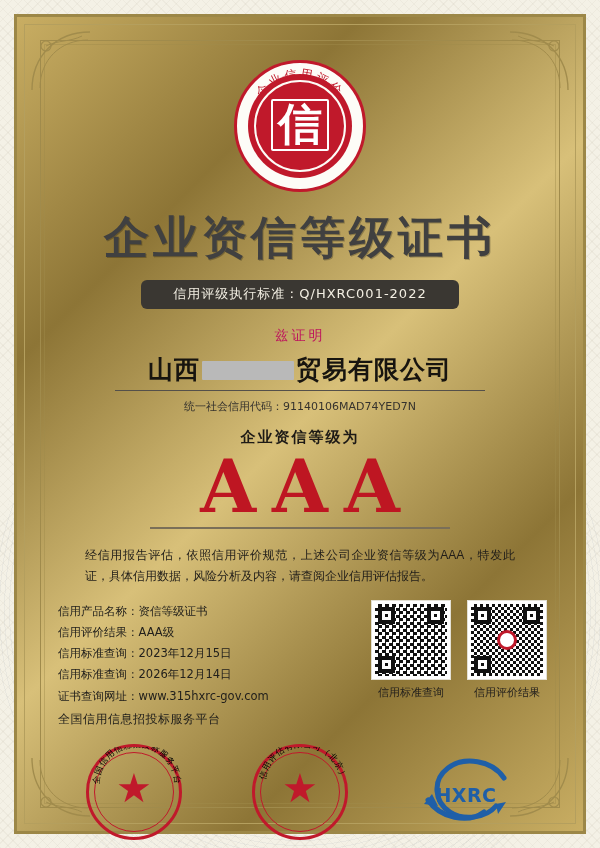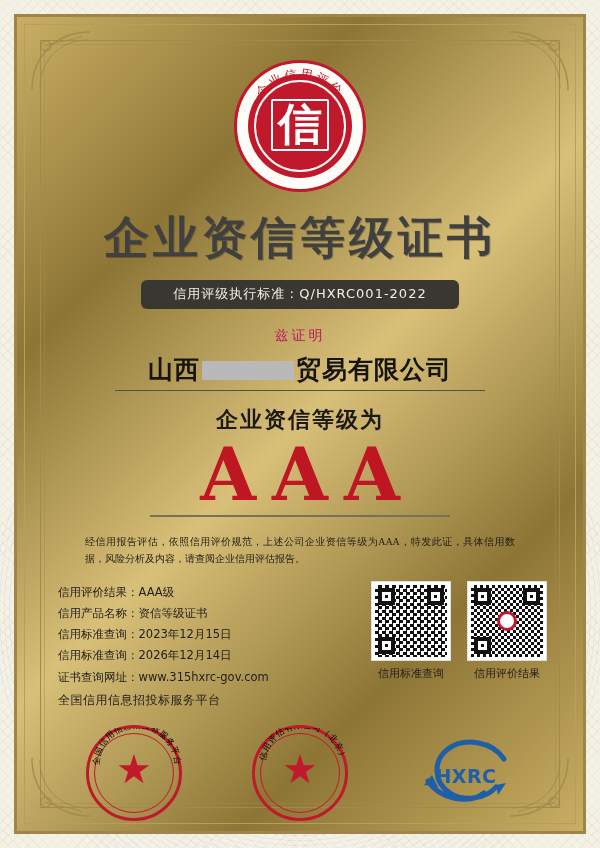--- a/index.html
+++ b/index.html
@@ -178,21 +178,21 @@
     border-radius: 1px;
   }
   .usci {
     margin-top: 8px;
     font-size: 11px;
     color: #35322d;
     font-family: "DejaVu Sans", sans-serif;
   }
   .grade-label {
     margin-top: 14px;
-    font-size: 22px;
+    font-size: 15px;
     font-weight: bold;
     color: #1d1a16;
     letter-spacing: 2px;
     font-family: Liberation Mono, monospace;
   }
   .grade-value {
     margin-top: 2px;
     font-size: 72px;
     font-weight: bold;
     color: #be1622;
@@ -202,26 +202,26 @@
     text-indent: 16px;
   }
   .grade-underline {
     width: 300px; height: 2px;
     background: #7a6f58;
     margin: 2px auto 0;
   }
   .statement {
     margin: 16px auto 0;
     width: 430px;
-    font-size: 10px;
+    font-size: 12px;
     line-height: 1.75;
     color: #201d19;
     text-align: justify;
     text-justify: inter-ideograph;
-    font-family: Liberation Serif, serif;
+    font-family: Liberation Sans, sans-serif;
     text-indent: 0;
   }
 
   
   .mid-row {
     display: flex;
     margin-top: 14px;
     align-items: flex-start;
   }
   .details {
@@ -412,34 +412,37 @@
     <div class="std-bar">信用评级执行标准：Q/HXRC001-2022</div>
 
     <div class="hereby">兹证明</div>
 
     <div class="company-line">
       <div class="company-name">
         <span>山西</span><span class="masked"></span><span>贸易有限公司</span>
       </div>
     </div>
 
+    <div class="usci">
+      <span>统一社会信用代码：</span><span>91140106MAD74YED7N</span>
+    </div>
 
     <div class="grade-label">企业资信等级为</div>
     <div class="grade-value">AAA</div>
     <div class="grade-underline"></div>
 
     <div class="statement">经信用报告评估，依照信用评价规范，上述公司企业资信等级为AAA，特发此证，具体信用数据，风险分析及内容，请查阅企业信用评估报告。</div>
 
     <div class="mid-row">
       <div class="details">
         <div class="d-line">
+          <span class="lbl">信用产品名称：</span><span>资信等级证书</span>
+        </div>
+        <div class="d-line">
           <span class="lbl">信用评价结果：</span><span>AAA级</span>
-        </div>
-        <div class="d-line">
-          <span class="lbl">信用产品名称：</span><span>资信等级证书</span>
         </div>
         <div class="d-line">
           <span class="lbl">信用标准查询：</span><span>2023年12月15日</span>
         </div>
         <div class="d-line">
           <span class="lbl">信用标准查询：</span><span>2026年12月14日</span>
         </div>
         <div class="d-line">
           <span class="lbl">证书查询网址：</span><span>www.315hxrc-gov.com</span>
         </div>

